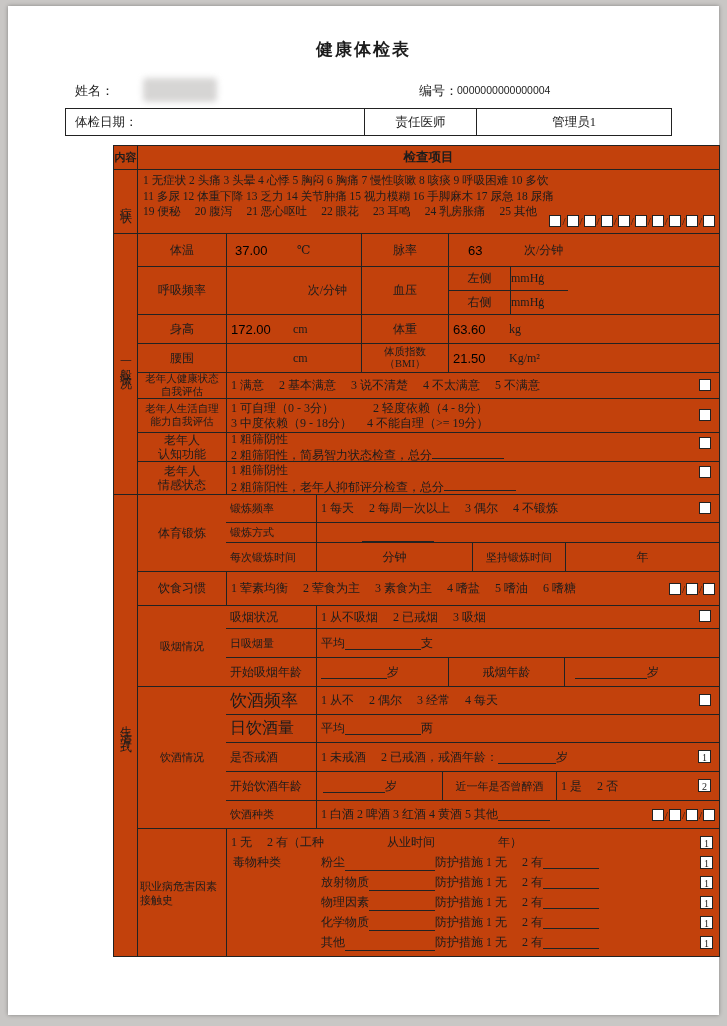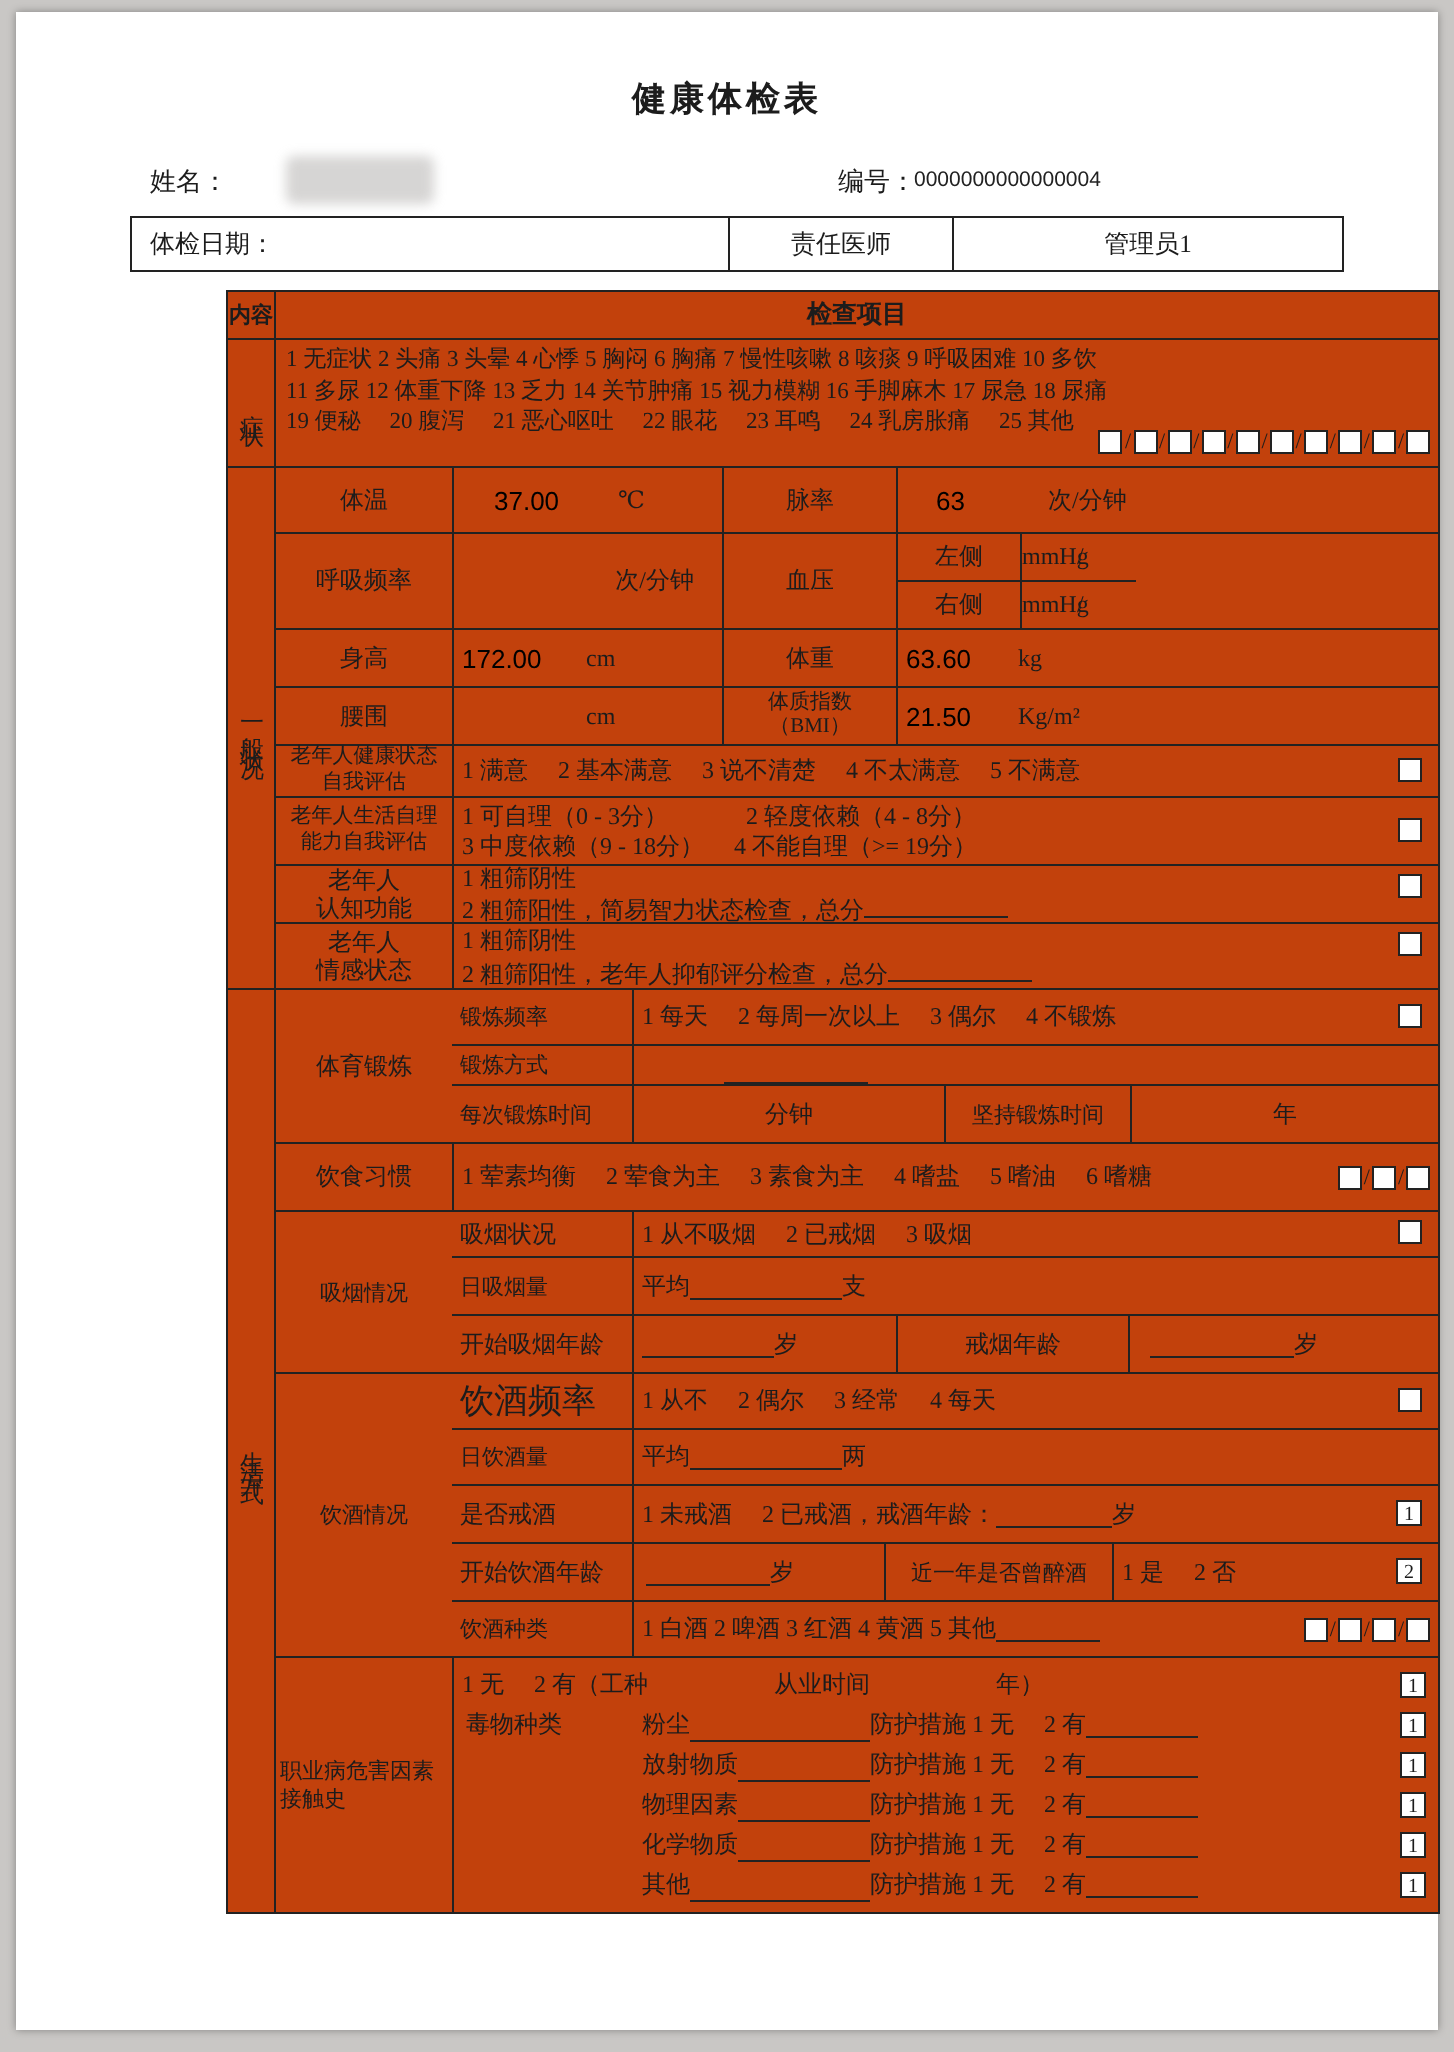--- a/index.html
+++ b/index.html
@@ -143,21 +143,21 @@
     </div>
   </div>
 
   <div class="sec">
     <div class="vcol">
         <span class="vtext">一般状况</span>
       </div>
     <div class="secbody">
       <div class="row" style="height:32px">
         <div class="c lab" style="width:88px">体温</div>
-        <div class="c" style="width:135px;padding-left:20px">
+        <div class="c" style="width:135px;padding-left:8px">
           <span class="val" style="width:62px">37.00</span>
           <span class="unit">℃</span>
         </div>
         <div class="c lab" style="width:87px">脉率</div>
         <div class="c" style="flex:1;padding-left:19px">
           <span class="val" style="width:56px">63</span>
           <span class="unit">次/分钟</span>
         </div>
       </div>
       <div class="row" style="height:48px">
@@ -338,21 +338,21 @@
         <div class="c lab" style="width:88px;font-size:11px">饮酒情况</div>
         <div style="flex:1;display:flex;flex-direction:column;min-width:0">
           <div class="row" style="height:27px">
             <div class="c" style="width:90px;padding-left:4px;font-size:17px">饮酒频率</div>
             <div class="c relcell" style="flex:1;padding-left:4px">
               <span class="opt">1 从不　 2 偶尔　 3 经常　 4 每天</span>
               <span class="cb boxcr"></span>
             </div>
           </div>
           <div class="row" style="height:28px">
-            <div class="c" style="width:90px;padding-left:4px;font-size:11px">日饮酒量</div>
+            <div class="c" style="width:90px;padding-left:4px;font-size:16px">日饮酒量</div>
             <div class="c" style="flex:1;padding-left:4px">
               <span>平均</span>
                 <span class="ul" style="width:76px"></span>
                 <span>两</span>
             </div>
           </div>
           <div class="row" style="height:29px">
             <div class="c" style="width:90px;padding-left:4px">是否戒酒</div>
             <div class="c relcell" style="flex:1;padding-left:4px">
               <span class="opt">1 未戒酒　 2 已戒酒，戒酒年龄：</span>

